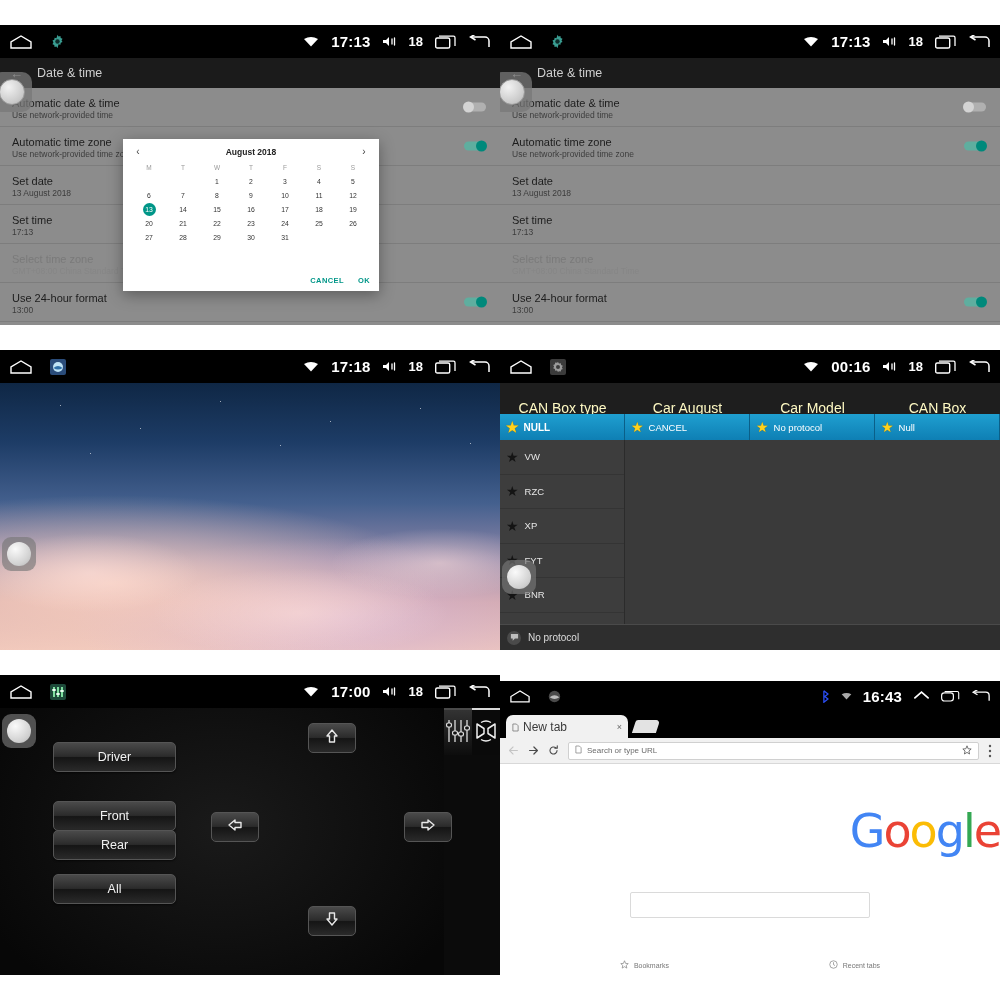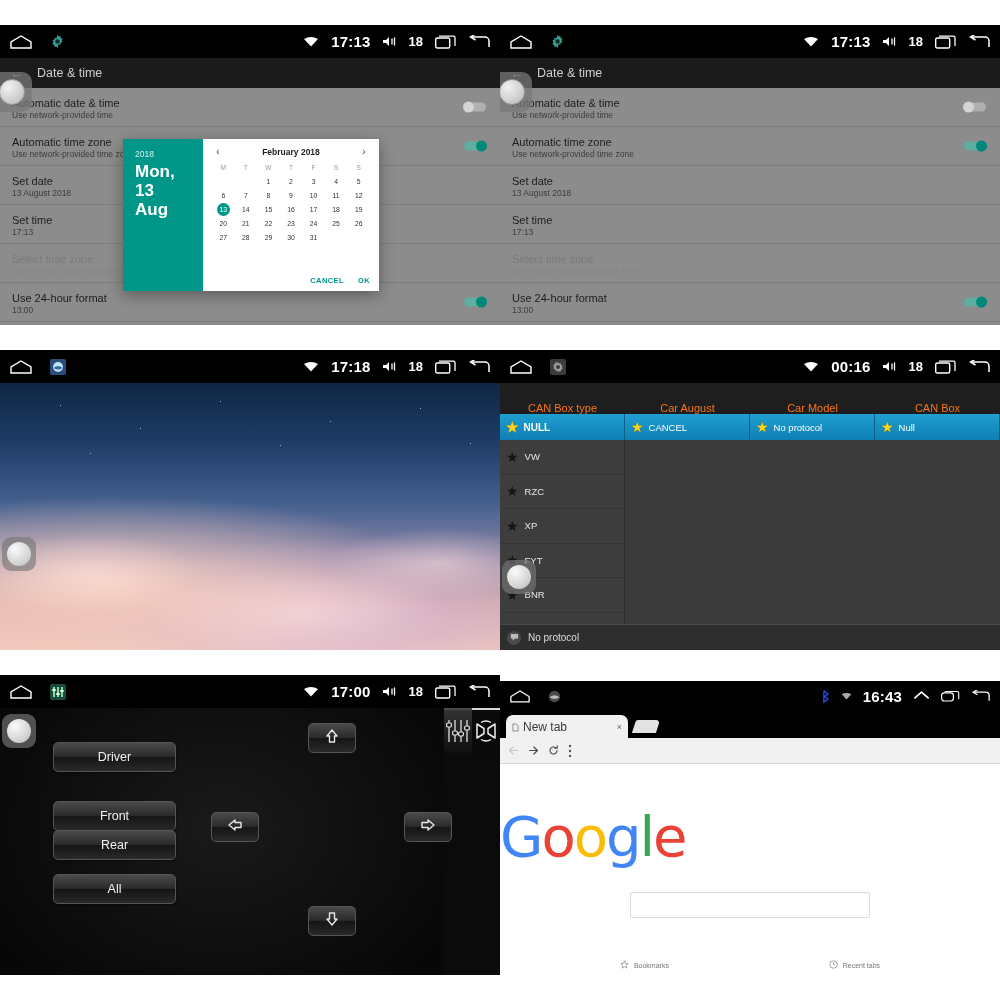--- a/index.html
+++ b/index.html
@@ -132,21 +132,21 @@
     width: 24px; height: 24px; border-radius: 50%;
     background: radial-gradient(circle at 35% 30%, #fafafa, #d0d0d0 68%, #b0b0b0);
   }
 
   
   .can-body { height: 267px; background: #3a3a3a; display: flex; flex-direction: column; }
   .can-head {
     height: 31px; display: flex; background: #1e1e1e;
   }
   .can-head div {
-    flex: 1; color: #f97316; font-size: 11px;
+    flex: 1; color: #fef9c3; font-size: 14px;
     display: flex; align-items: center; justify-content: center; margin-top: 18px;
   }
   .can-sel { height: 26px; display: flex; }
   .can-sel > div {
     flex: 1; display: flex; align-items: center; gap: 5px; padding-left: 6px;
     background: linear-gradient(to bottom, #1f9fd0, #0e7fb4);
     border-right: 1px solid #0a5f88;
     color: #fff; font-size: 9.5px;
   }
   .can-sel > div:first-child { font-size: 10px; font-weight: bold; }
@@ -219,21 +219,21 @@
     gap: 9px; padding: 0 8px; border-bottom: 1px solid #d8d8d8;
   }
   .omnibox {
     flex: 1; height: 18px; background: #fff; border: 1px solid #d0d0d0;
     border-radius: 2px; display: flex; align-items: center; gap: 5px;
     padding: 0 6px; font-size: 8px; color: #6b6b6b;
   }
   .br-content { position: relative; height: 214px; background: #fff; }
   .g-logo {
     position: absolute; left: 0; right: 0; top: 40px;
-    text-align: left; font-size: 56px; font-weight: normal;
+    text-align: right; font-size: 46px; font-weight: normal;
     font-family: "DejaVu Sans", sans-serif; letter-spacing: -2px;
   }
   .g-logo .b { color: #4285f4; } .g-logo .r { color: #ea4335; }
   .g-logo .y { color: #fbbc05; } .g-logo .g { color: #34a853; }
   .g-search {
     position: absolute; left: 50%; transform: translateX(-50%); top: 128px;
     width: 240px; height: 26px; border: 1px solid #dadada; border-radius: 2px; background: #fff;
   }
   .g-foot {
     position: absolute; left: 0; right: 0; bottom: 8px;
@@ -331,29 +331,24 @@
             </span>
         </div>
       </div>
 
       <div class="home-knob">
           <span class="inner"></span>
         </div>
     </div>
 
     <div class="mdialog" id="date-dialog">
-      <div class="md-side">
-        <div class="md-year">2018</div>
-        <div class="md-day">Mon,</div>
-        <div class="md-day">13 Aug</div>
-      </div>
       <div class="md-main">
         <div class="cal-head">
           <span class="arrow">‹</span>
-          <span class="mon">February 2018</span>
+          <span class="mon">August 2018</span>
           <span class="arrow">›</span>
         </div>
         <div class="cal-grid" id="cal-grid">
             <div class="wd">M</div>
             <div class="wd">T</div>
             <div class="wd">W</div>
             <div class="wd">T</div>
             <div class="wd">F</div>
             <div class="wd">S</div>
             <div class="wd">S</div>
@@ -860,20 +855,33 @@
           <svg width="11" height="11" viewBox="0 0 14 14">
               <path d="M2 7h9M7.5 2.5L12 7l-4.5 4.5" fill="none" stroke="#4a4a4a" stroke-width="1.5" stroke-linecap="round" stroke-linejoin="round"></path>
             </svg>
         </span>
         <span class="ico">
           <svg width="11" height="11" viewBox="0 0 14 14">
               <path d="M11.5 7a4.5 4.5 0 1 1-1.6-3.45" fill="none" stroke="#4a4a4a" stroke-width="1.4" stroke-linecap="round"></path>
               <path d="M11.8 1v3h-3" fill="none" stroke="#4a4a4a" stroke-width="1.4" stroke-linecap="round" stroke-linejoin="round"></path>
             </svg>
         </span>
+        <div class="omnibox">
+          <span>
+            <svg width="7" height="9" viewBox="0 0 8 10">
+                <path d="M1 1h4l2 2v6H1z" fill="none" stroke="#8a8a8a" stroke-width="0.9"></path>
+              </svg>
+          </span>
+          <span>Search or type URL</span>
+          <span style="margin-left:auto">
+            <svg width="10" height="10" viewBox="0 0 12 12">
+                <path d="M6 1 L7.4 4.5 L11 4.8 L8.3 7.2 L9.1 10.8 L6 8.9 L2.9 10.8 L3.7 7.2 L1 4.8 L4.6 4.5 Z" fill="none" stroke="#5a5a5a" stroke-width="1"></path>
+              </svg>
+          </span>
+        </div>
         <span class="ico">
           <svg width="4" height="14" viewBox="0 0 4 14">
               <circle cx="2" cy="2" r="1.2" fill="#555"></circle>
               <circle cx="2" cy="7" r="1.2" fill="#555"></circle>
               <circle cx="2" cy="12" r="1.2" fill="#555"></circle>
             </svg>
         </span>
       </div>
 
       <div class="br-content">

